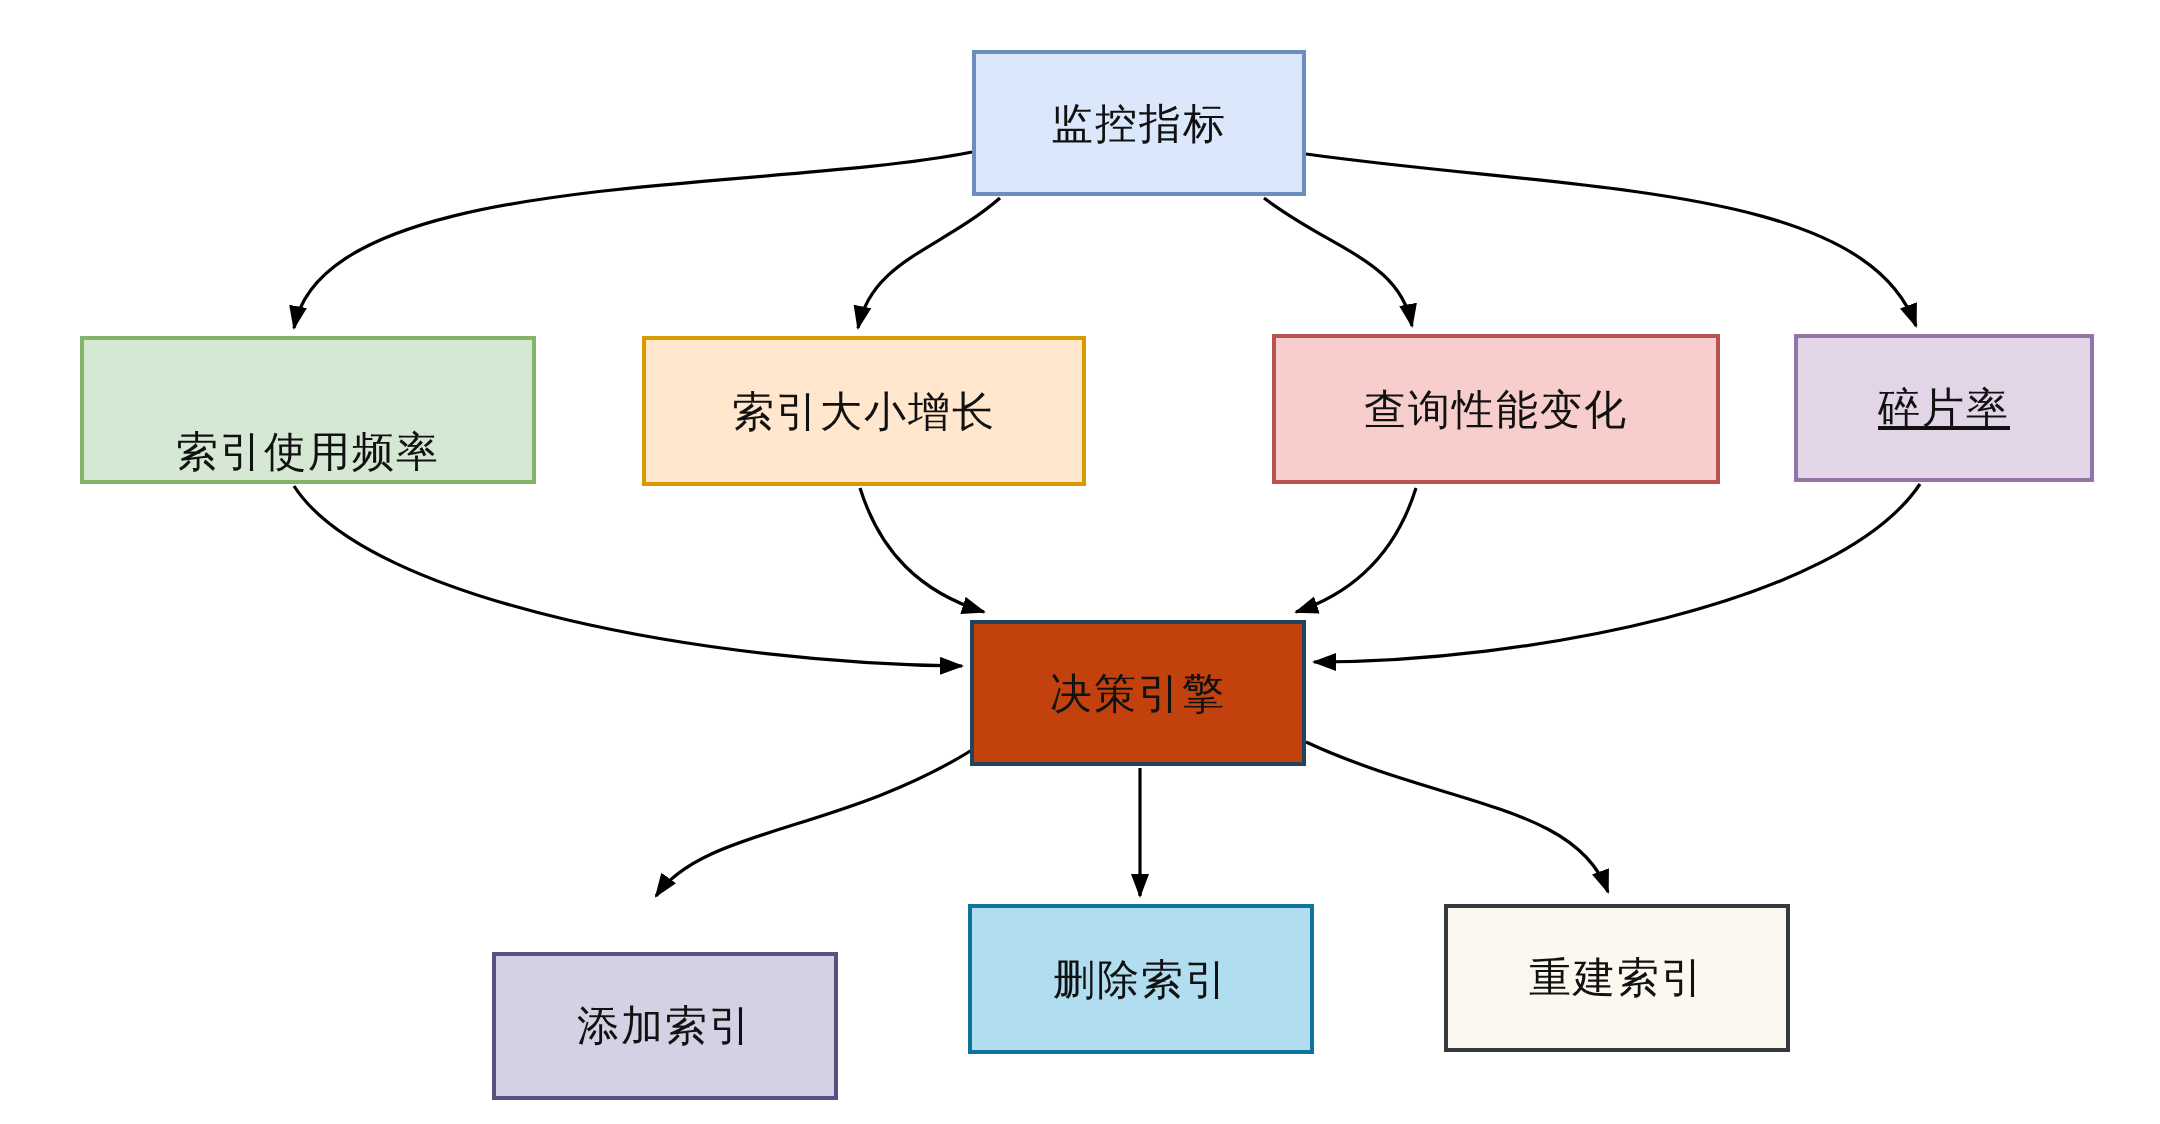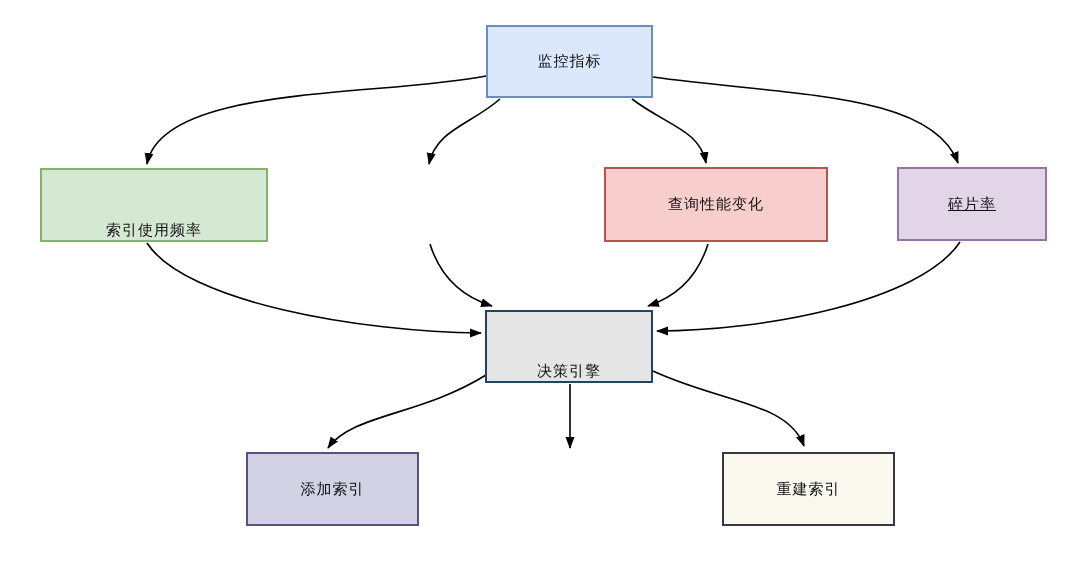--- a/index.html
+++ b/index.html
@@ -22,21 +22,21 @@
     width: 1080px;
     height: 562px;
   }
   .node {
     position: absolute;
     box-sizing: border-box;
     border: 2px solid #666;
     display: flex;
     align-items: center;
     justify-content: center;
-    font-size: 15px;
+    font-size: 21px;
     color: #111111;
     letter-spacing: 1px;
     text-align: center;
     white-space: nowrap;
   }
   
   .n-monitor { left: 486px; top: 25px;  width: 167px; height: 73px; }
   .n-freq    { left: 40px;  top: 168px; width: 228px; height: 74px; }
   .n-size    { left: 321px; top: 168px; width: 222px; height: 75px; }
   .n-perf    { left: 604px; top: 167px; width: 224px; height: 75px; }
@@ -73,35 +73,41 @@
   </svg>
 
   <div class="node n-monitor" style="background: rgb(219, 232, 252); border-color: rgb(108, 142, 191);">
     <span>监控指标</span>
   </div>
 
   <div class="node n-freq" style="background: rgb(213, 232, 212); border-color: rgb(130, 179, 102); align-items: flex-end;">
     <span>索引使用频率</span>
   </div>
 
+  <div class="node n-size" style="background: rgb(255, 230, 204); border-color: rgb(215, 155, 0);">
+    <span>索引大小增长</span>
+  </div>
 
-  <div class="node n-perf" style="background: rgb(248, 206, 204); border-color: rgb(184, 84, 80);">
+  <div class="node n-perf" style="background: rgb(248, 206, 204); border-color: rgb(184, 84, 80); margin-left: 32px;">
     <span>查询性能变化</span>
   </div>
 
   <div class="node n-frag" style="background: rgb(225, 213, 231); border-color: rgb(150, 115, 166);">
     <span>碎片率</span>
   </div>
 
-  <div class="node n-engine" style="background: #e5e5e5; border-color: rgb(35, 68, 93); align-items: flex-end;">
+  <div class="node n-engine" style="background: #c2410c; border-color: rgb(35, 68, 93);">
     <span>决策引擎</span>
   </div>
 
-  <div class="node n-add" style="background: rgb(211, 210, 229); border-color: rgb(86, 81, 126);">
+  <div class="node n-add" style="background: rgb(211, 210, 229); border-color: rgb(86, 81, 126); margin-top: 24px;">
     <span>添加索引</span>
   </div>
 
+  <div class="node n-del" style="background: rgb(177, 221, 240); border-color: rgb(16, 115, 158);">
+    <span>删除索引</span>
+  </div>
 
   <div class="node n-rebuild" style="background: rgb(250, 248, 239); border-color: rgb(54, 57, 61);">
     <span>重建索引</span>
   </div>
 
 </div>
 
 </body></html>

